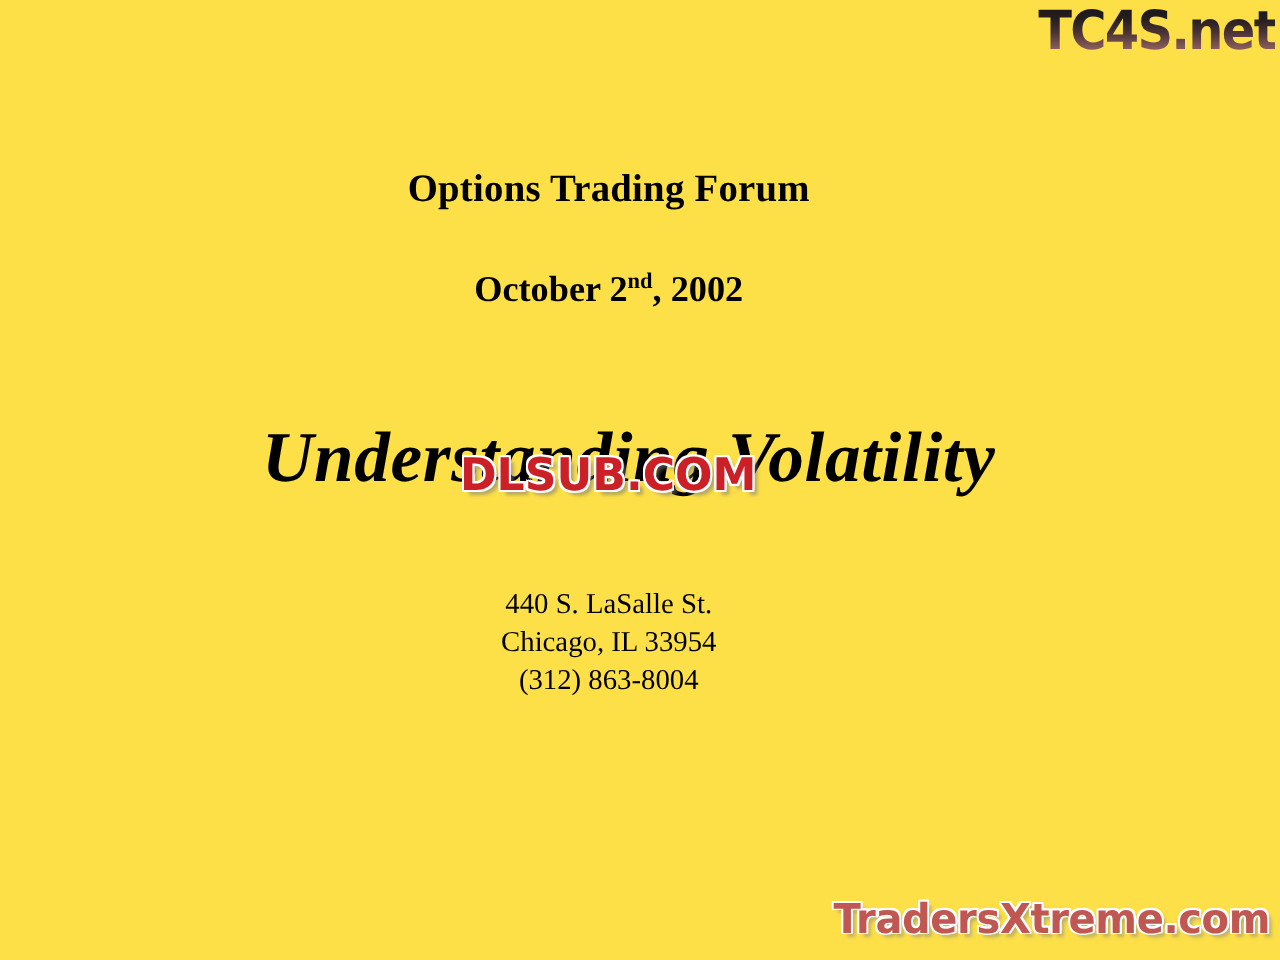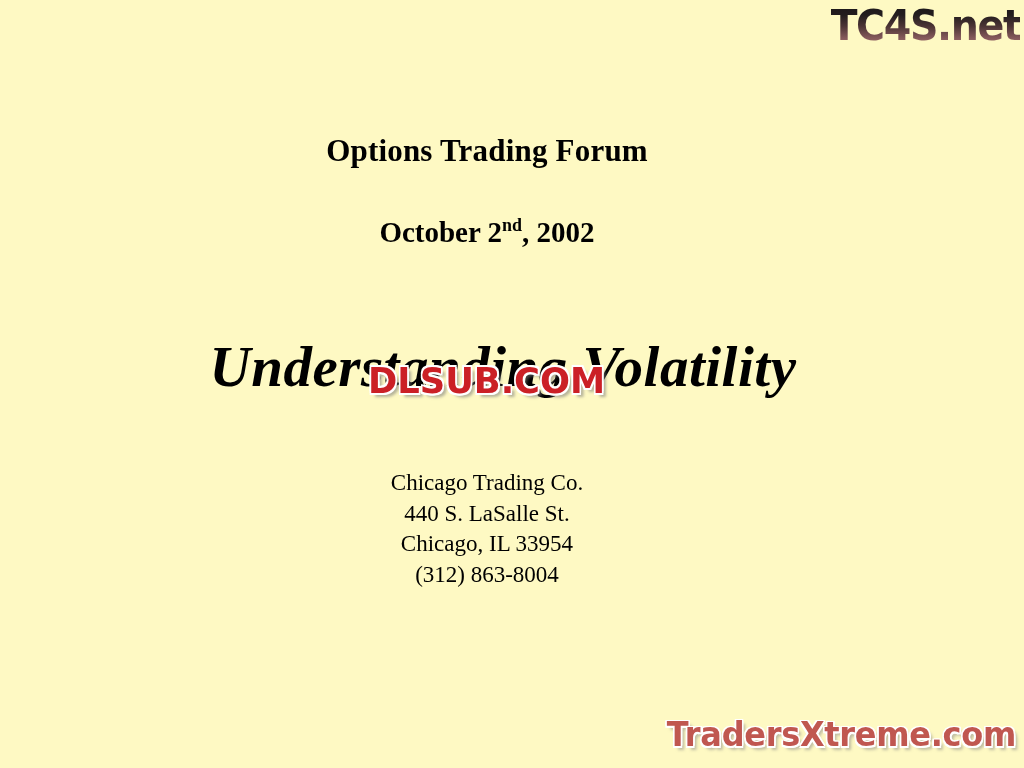--- a/index.html
+++ b/index.html
@@ -13,21 +13,21 @@
     height: 768px;
     overflow: hidden;
     font-family: "Liberation Serif", "DejaVu Serif", serif;
     color: #000000;
     position: relative;
   }
 
   .slide {
     position: absolute;
     inset: 0;
-    background: #fef9c3;
+    background: #fde047;
   }
 
   
   .tc4s-logo {
     position: absolute;
     top: 2px;
     right: 4px;
     font-family: "DejaVu Sans", "Liberation Sans", sans-serif;
     font-weight: bold;
     font-size: 43px;
@@ -165,21 +165,20 @@
 
   <div class="heading-block event-title center-shift">Options Trading Forum</div>
 
   <div class="heading-block event-date center-shift"><span>October 2</span><span class="sup">nd</span><span>, 2002</span></div>
 
   <div class="heading-block talk-title center-shift">Understanding Volatility</div>
 
   <div class="dlsub-watermark">DLSUB.COM</div>
 
   <div class="contact center-shift">
-    <span class="line">Chicago Trading Co.</span>
     <span class="line">440 S. LaSalle St.</span>
     <span class="line">Chicago, IL 33954</span>
     <span class="line">(312) 863-8004</span>
   </div>
 
   <div class="traders-watermark">TradersXtreme.com</div>
 
 </div>
 
 </body></html>

